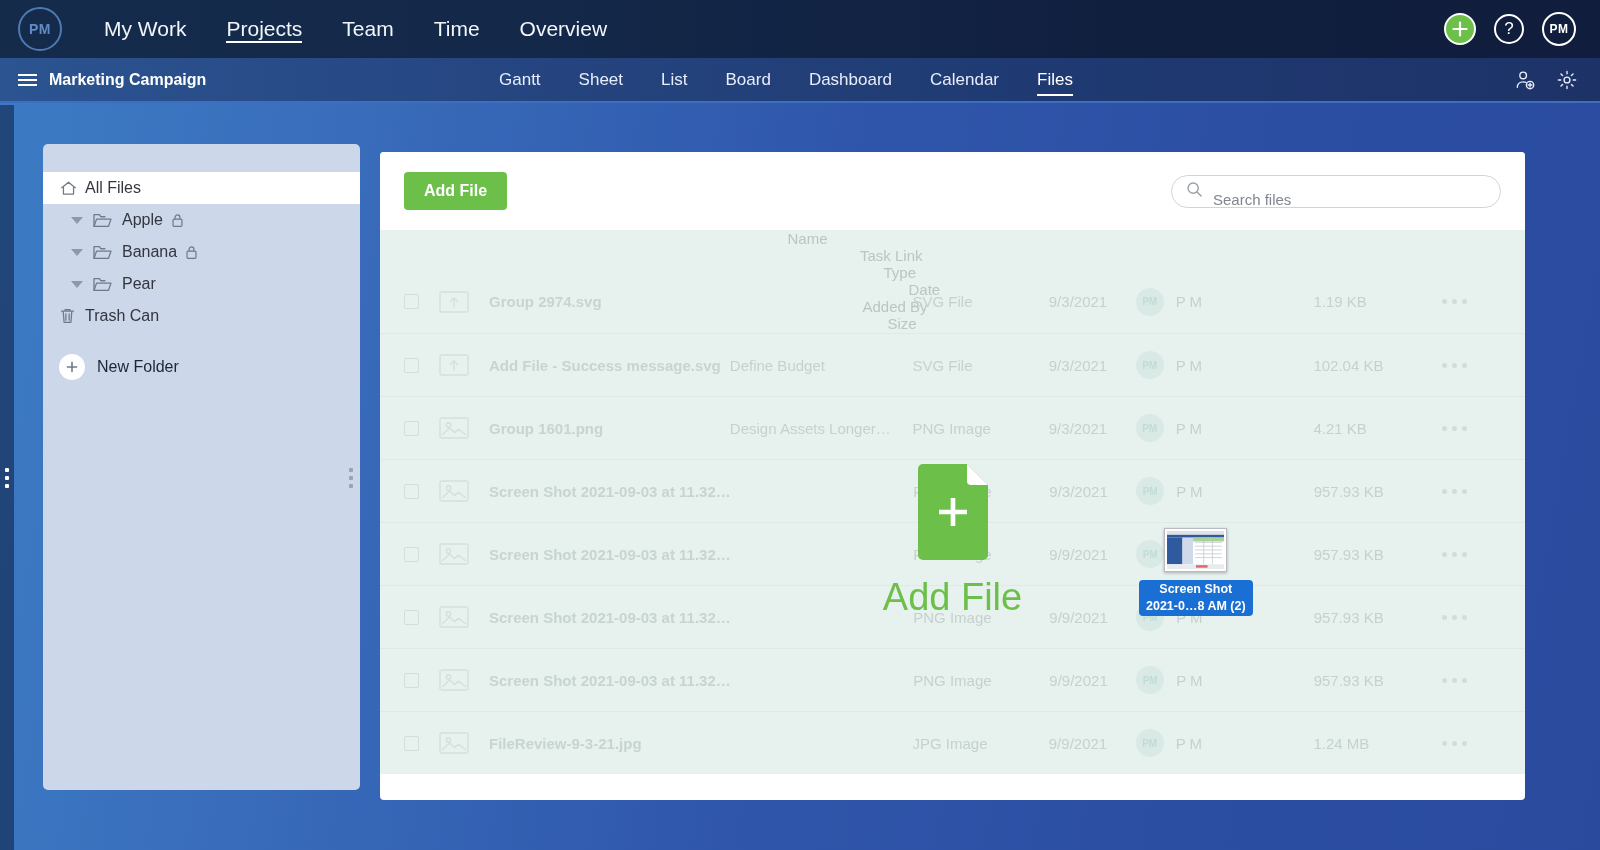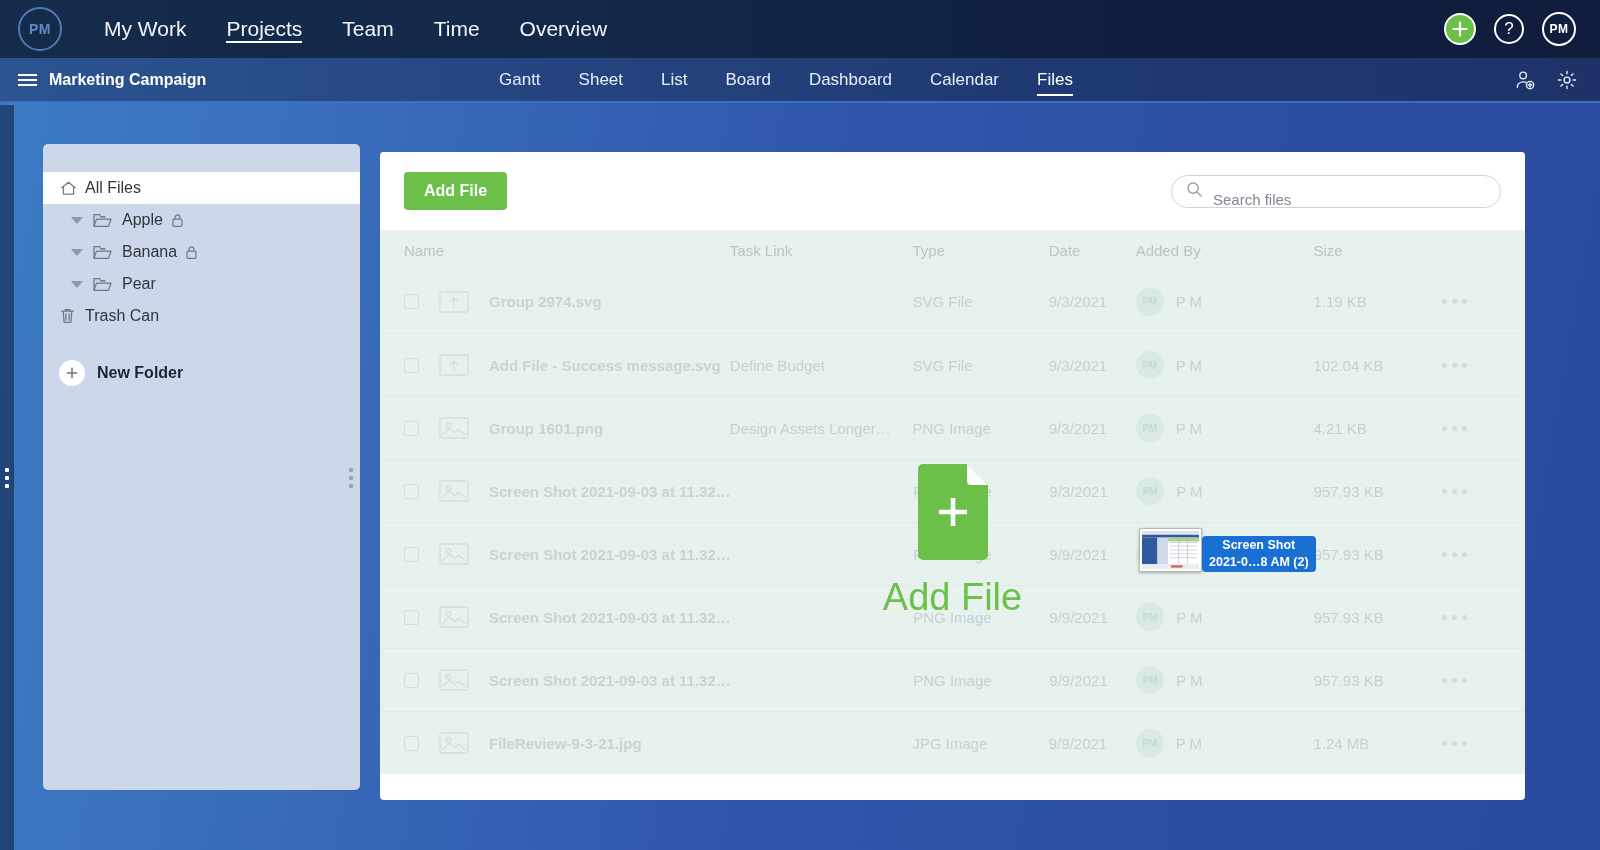--- a/index.html
+++ b/index.html
@@ -124,22 +124,22 @@
   .side-icon { width: 26px; display:flex; align-items:center; justify-content:flex-start; flex:0 0 auto; }
   .folder-row { padding-left: 28px; }
   .caret {
     width: 0; height: 0; border-left: 6px solid transparent; border-right: 6px solid transparent;
     border-top: 7px solid #8e98a6; margin-right: 9px; flex: 0 0 auto; cursor: pointer;
   }
   .folder-ico { margin-right: 9px; flex:0 0 auto; display:flex; }
   .lock-ico { margin-left: 8px; display:flex; flex:0 0 auto; }
   .side-gap { height: 22px; }
   .new-folder {
-    display: flex; align-items: center; padding-left: 16px; margin-top: 6px;
-    font-size: 16px; font-weight: 700; color: #1d2633; cursor: pointer;
+    display: flex; align-items: center; padding-left: 16px; 
+    font-size: 16px; font-weight: 400; color: #1d2633; cursor: pointer;
   }
   .nf-circle {
     width: 26px; height: 26px; border-radius: 50%; background: #ffffff;
     display:flex; align-items:center; justify-content:center; margin-right: 12px; flex:0 0 auto;
   }
   .side-grip {
     position: absolute; left: 349px; top: 50%; transform: translateY(-50%);
     display: flex; flex-direction: column; gap: 4px; cursor: col-resize; z-index: 12;
   }
   .side-grip i { display:block; width: 4px; height: 4px; background: #9aa3b0; border-radius: 1px; }
@@ -170,21 +170,21 @@
   }
   .search-wrap input::placeholder { color: #80868f; }
 
   
   .table-area {
     position: relative;
     background: #e7f1ee;
   }
   .thead {
     display: flex; align-items: center; height: 40px;
-    padding: 0 24px; color: #b9c6c4; font-size: 15px;
+    padding: 0 24px; color: #b9c6c4; font-size: 15px; flex-direction: column;
   }
   .trow {
     display: flex; align-items: center; height: 63px;
     padding: 0 24px; border-top: 1px solid #dfeae7;
     color: #c4d2cf; font-size: 15px;
   }
   .trow:first-child { border-top: none; }
   .c-name  { width: 330px; display: flex; align-items: center; }
   .c-link  { width: 185px; }
   .c-type  { width: 138px; }
@@ -215,21 +215,21 @@
     pointer-events: none; z-index: 6;
   }
   .drop-doc { position: relative; width: 70px; height: 96px; }
   .drop-label {
     color: #6cc04a; font-size: 38px; margin-top: 16px; white-space: nowrap;
   }
 
   
   .drag-ghost {
     position: absolute; left: 1139px; top: 528px; z-index: 40;
-    display: flex; align-items: center;
+    display: flex; flex-direction: column; align-items: center;
   }
   .ghost-thumb {
     width: 63px; height: 44px; background: #ffffff;
     border: 1px solid #b8bcc2; padding: 2px;
     box-shadow: 0 1px 3px rgba(0,0,0,0.28);
   }
   .ghost-inner { width: 100%; height: 100%; position: relative; overflow: hidden; background:#f4f5f7; }
   .ghost-label {
     margin-top: 8px; background: #1a6fd4; color: #ffffff;
     font-size: 12.5px; font-weight: 700; line-height: 17px;

